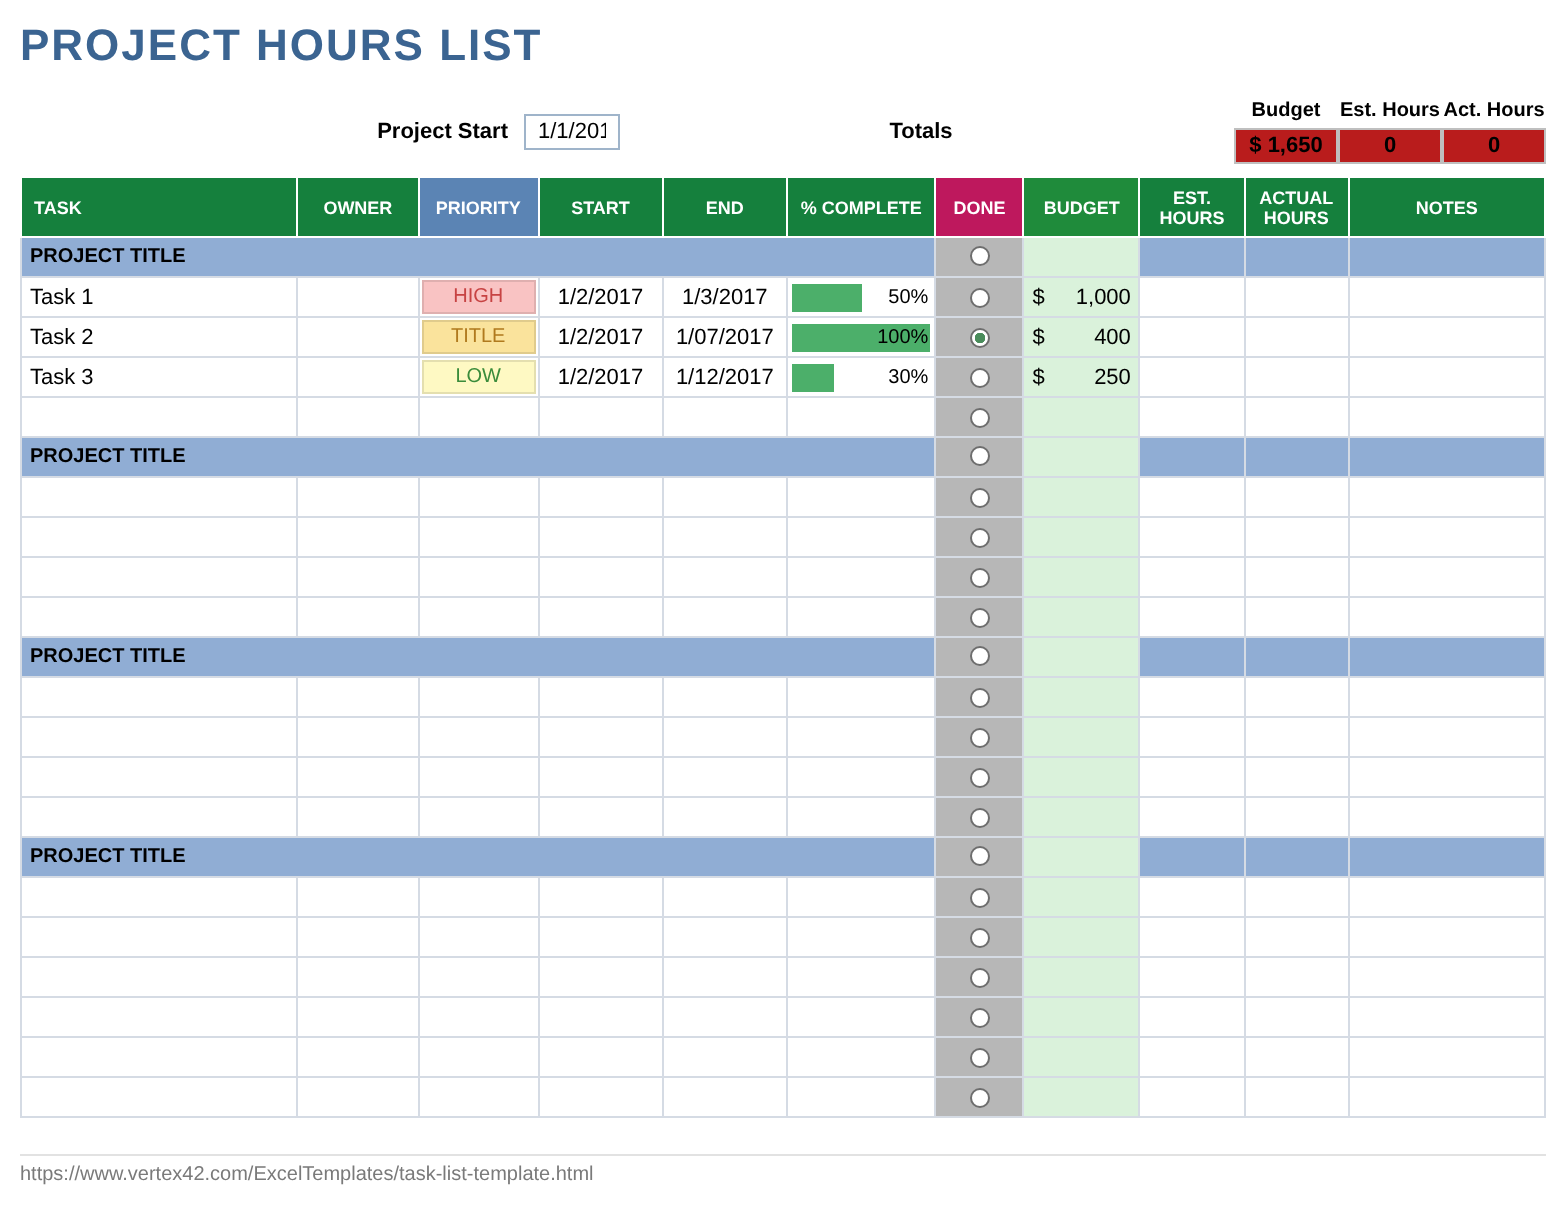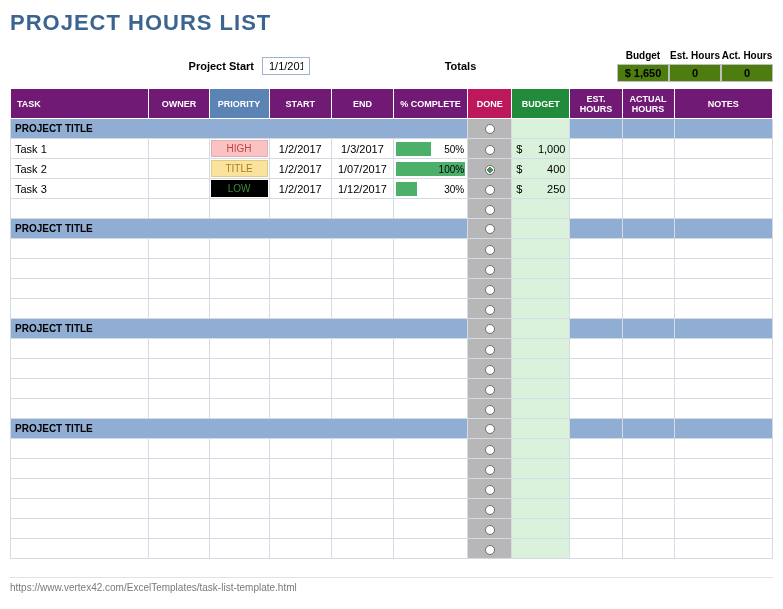--- a/index.html
+++ b/index.html
@@ -5,43 +5,43 @@
   * { box-sizing: border-box; margin: 0; padding: 0; }
   body { font-family: Arial, sans-serif; background: #fff; width: 783px; padding: 10px 10px 0; font-size: 11px; color: #000; }
   .title { color: #3B6491; font-size: 22px; font-weight: bold; letter-spacing: 1px; margin-bottom: 14px; }
   .top-row { display: flex; align-items: center; margin-bottom: 6px; }
   .ps-label { width: 252px; text-align: right; padding-right: 8px; font-weight: bold; font-size: 11px; }
   .ps-input { border: 1px solid #9FB4CA; padding: 2px 6px; text-align: center; width: 48px; font-size: 11px; }
   .totals-label { flex: 1; text-align: center; padding-right: 6px; font-weight: bold; font-size: 11px; }
   .totals-group { display: flex; }
   .tot-col { width: 52px; text-align: center; }
   .tot-h { font-size: 10px; font-weight: bold; margin-bottom: 3px; }
-  .tot-v { background: #4d7c0f; border: 1px solid #BFBFBF; padding: 2px 0; font-weight: bold; font-size: 11px; }
+  .tot-v { background: #b91c1c; border: 1px solid #BFBFBF; padding: 2px 0; font-weight: bold; font-size: 11px; }
   .tbl { width: 100%; border-collapse: collapse; table-layout: fixed; }
-  .tbl th { background: #701a75; color: #fff; font-size: 9px; font-weight: bold; padding: 4px 3px; border: 1px solid #fff; text-align: center; height: 30px; }
+  .tbl th { background: #15803d; color: #fff; font-size: 9px; font-weight: bold; padding: 4px 3px; border: 1px solid #fff; text-align: center; height: 30px; }
   .tbl th.task-h { text-align: left; padding-left: 6px; }
   .tbl th.pri-h { background: #5B84B4; }
   .tbl th.done-h { background: #be185d; }
   .tbl th.bud-h { background: #1F8B3B; }
   .tbl td { border: 1px solid #D5DBE4; padding: 0; height: 20px; vertical-align: middle; }
   .tbl tr.section td { background: #90ADD4; font-weight: bold; font-size: 10px; padding-left: 4px; text-align:left; }
   .tbl tr.section td.done-c { background: #B7B7B7; text-align: center; padding:0; }
   .tbl tr.section td.bud-c { background: #90ADD4; }
   .tbl tr.data td { background: #fff; font-size: 11px; }
   .tbl tr.data:nth-child(odd) td { background: #fff; }
   .tbl td.task-c { padding-left: 4px; text-align: left; }
   .tbl td.pri-c { text-align: center; padding:1px; }
   .tbl td.date-c { text-align: center; }
   .tbl td.pc-c { text-align: left; padding:1px 2px; position:relative; }
   .tbl td.done-c { background: #B7B7B7 !important; text-align: center; }
   .tbl td.bud-c { background: #DAF2DB !important; text-align: right; padding-right: 4px; }
   .priority-badge { display:inline-block; width: 100%; text-align:center; font-size:10px; padding:2px 0; border:1px solid rgba(0,0,0,.1); }
   .pri-high { background:#F9C3C3; color:#C74343; }
   .pri-med { background:#FAE39C; color:#B07A1E; }
-  .pri-low { background:#000000; color:#3B8C3B; }
+  .pri-low { background:#fef9c3; color:#3B8C3B; }
   .pc-bar { display:inline-block; background:#4CAF6A; height:14px; vertical-align:middle; position:relative; }
   .pc-txt { position:absolute; right:3px; top:50%; transform:translateY(-50%); font-size:10px; }
   .radio { display:inline-block; width:10px; height:10px; border:1px solid #6E6E6E; border-radius:50%; background:#fff; vertical-align:middle; }
   .radio.checked { background: radial-gradient(circle at 50% 50%, #4A8C5B 0 45%, #fff 48% 100%); }
   .footer { display:flex; justify-content:space-between; font-size:10px; color:#7A7A7A; padding:4px 0 6px; border-top: 1px solid #e2e2e2; margin-top:18px; }
   col.c-task{width:138px;} col.c-own{width:60px;} col.c-pri{width:60px;}
   col.c-st{width:62px;} col.c-en{width:62px;} col.c-pc{width:74px;}
   col.c-dn{width:44px;} col.c-bd{width:58px;} col.c-eh{width:52px;}
   col.c-ah{width:52px;} col.c-nt{width:98px;}
   .dollar { float:left; padding-left:4px; }

